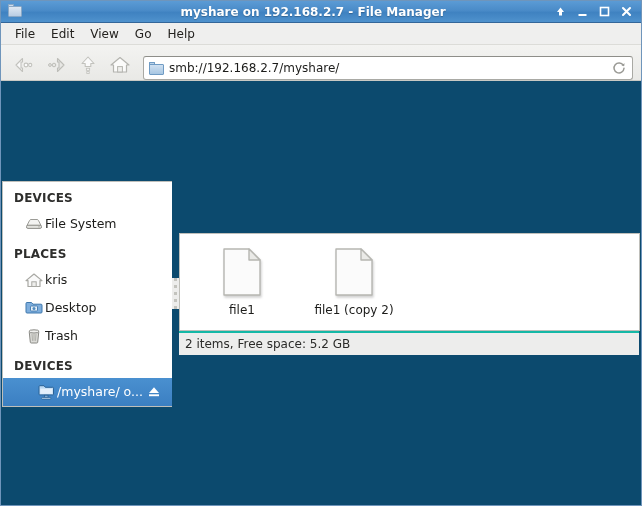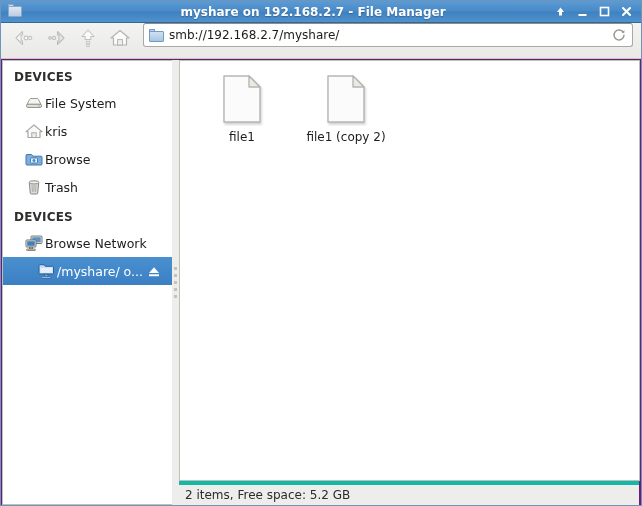--- a/index.html
+++ b/index.html
@@ -68,21 +68,21 @@
   .menu-item {
     font-size: 12px; color: #24221f;
     padding: 2px 8px; cursor: default; border-radius: 2px;
   }
 
   
   #toolbar {
     height: 36px; flex: 0 0 36px;
     background: linear-gradient(to bottom, #f3f3f1, #e9e9e6);
     border-bottom: 1px solid #c9c9c4;
-    display: flex; align-items: flex-start; padding: 0 8px;
+    display: flex; align-items: flex-end; padding: 0 8px;
     gap: 2px;
   }
   .tbtn {
     width: 30px; height: 30px;
     display: flex; align-items: center; justify-content: center;
     border-radius: 3px; cursor: default;
   }
   #pathbar {
     flex: 1; height: 24px; margin-left: 6px;
     background: #ffffff;
@@ -113,22 +113,23 @@
   }
   #reload-btn {
     width: 18px; height: 18px; flex: 0 0 18px;
     display: flex; align-items: center; justify-content: center;
     cursor: default;
   }
 
   
   #body {
     flex: 1; display: flex; min-height: 0;
-    background: #701a75;
+    background: #0c4a6e;
     padding: 0;
+    align-items: center;
   }
   #sidebar {
     width: 170px; flex: 0 0 170px;
     background: #ffffff;
     border: 1px solid #bfbfba;
     border-right: none;
     margin: 1px 0 0 1px;
     overflow: hidden;
     position: relative;
   }
@@ -173,21 +174,21 @@
     margin: 1px 1px 0 0; min-width: 0;
   }
   #filearea {
     flex: 1;
     background: #ffffff;
     border: 1px solid #bfbfba;
     position: relative;
     padding: 10px 0 0 14px;
     display: flex; flex-wrap: wrap;
     align-content: flex-start;
-    gap: 8px;
+    gap: 16px;
     overflow: hidden;
   }
   .file-item {
     width: 96px; height: 86px;
     display: flex; flex-direction: column;
     align-items: center; justify-content: flex-start;
     cursor: default; padding-top: 4px;
   }
   .file-item .doc {
     width: 40px; height: 48px; position: relative;
@@ -198,21 +199,21 @@
     text-align: center; white-space: nowrap;
   }
 
   
   #statusbar {
     height: 24px; flex: 0 0 24px;
     display: flex; align-items: center;
     padding-left: 6px;
     font-size: 12px; color: #2b2b29;
     background: #ededec;
-    border-top: 4px solid #14b8a6;
+    border-top: 2px solid #14b8a6;
     margin: 0 1px 0 0;
   }
 </style>
 </head>
 <body>
 
 <div id="window">
 
   <div id="titlebar">
     <div id="title-icon">
@@ -237,20 +238,27 @@
         </svg>
       </div>
       <div class="wbtn">
         <svg width="13" height="13" viewBox="0 0 13 13">
           <path d="M3 3 L10 10 M10 3 L3 10" stroke="#ffffff" stroke-width="2.1" stroke-linecap="round"></path>
         </svg>
       </div>
     </div>
   </div>
 
+  <div id="menubar">
+    <div class="menu-item">File</div>
+    <div class="menu-item">Edit</div>
+    <div class="menu-item">View</div>
+    <div class="menu-item">Go</div>
+    <div class="menu-item">Help</div>
+  </div>
 
   <div id="toolbar">
 
     <div class="tbtn">
       <svg width="24" height="24" viewBox="0 0 24 24">
         <path d="M10.5 5.5 L4 12 L10.5 18.5 L10.5 15 L9 15 L9 9 L10.5 9 Z" fill="#fafafa" stroke="#c2c2bd" stroke-width="1.1" stroke-linejoin="round"></path>
         <circle cx="14" cy="12" r="1.9" fill="#fafafa" stroke="#c2c2bd" stroke-width="1.1"></circle>
         <circle cx="18.2" cy="12" r="1.6" fill="#fafafa" stroke="#c2c2bd" stroke-width="1.1"></circle>
       </svg>
     </div>
@@ -302,68 +310,56 @@
         <span class="side-icon">
           <svg width="20" height="16" viewBox="0 0 20 16">
             <path d="M3 9.5 L5.5 4.5 Q6 3.5 7 3.5 L13 3.5 Q14 3.5 14.5 4.5 L17 9.5 Z" fill="#f3f3f1" stroke="#9b9b96" stroke-width="1"></path>
             <rect x="2.5" y="9.2" width="15" height="3.2" rx="1.4" fill="#e2e2de" stroke="#8e8e89" stroke-width="1"></rect>
             <circle cx="15" cy="10.9" r=".8" fill="#b5b5b0"></circle>
           </svg>
         </span>
         <span class="side-label">File System</span>
       </div>
 
+      <div class="side-section">PLACES</div>
 
       <div class="side-item">
         <span class="side-icon">
           <svg width="20" height="18" viewBox="0 0 20 18">
             <path d="M10 3 L18 9.6 L16 9.6 L16 15.5 L4 15.5 L4 9.6 L2 9.6 Z" fill="#fafafa" stroke="#a8a8a3" stroke-width="1.2" stroke-linejoin="round"></path>
             <rect x="7.8" y="10.8" width="4.4" height="4.7" fill="#eeeeec" stroke="#a8a8a3" stroke-width="1"></rect>
           </svg>
         </span>
         <span class="side-label">kris</span>
       </div>
 
       <div class="side-item">
         <span class="side-icon">
           <svg width="20" height="17" viewBox="0 0 20 17">
             <path d="M2 4.5 Q2 3.5 3 3.5 L7.5 3.5 L9 5.2 L17 5.2 Q18 5.2 18 6.2 L18 13 Q18 14 17 14 L3 14 Q2 14 2 13 Z" fill="#7eaedd" stroke="#3f78ad" stroke-width="1"></path>
             <rect x="6.5" y="7" width="7" height="5" rx=".8" fill="#e9f1f9" stroke="#3f78ad" stroke-width=".9"></rect>
             <circle cx="10" cy="9.5" r="1.5" fill="#4f8bc0"></circle>
           </svg>
         </span>
-        <span class="side-label">Browse</span>
+        <span class="side-label">Desktop</span>
       </div>
 
       <div class="side-item">
         <span class="side-icon">
           <svg width="20" height="18" viewBox="0 0 20 18">
             <path d="M5.2 4.5 L6.3 15.2 Q6.4 16 7.2 16 L12.8 16 Q13.6 16 13.7 15.2 L14.8 4.5 Z" fill="#dcdcd8" stroke="#8a8a85" stroke-width="1"></path>
             <ellipse cx="10" cy="4.4" rx="5" ry="1.6" fill="#f0f0ee" stroke="#8a8a85" stroke-width="1"></ellipse>
             <path d="M8 7 L8.5 13.8 M10 7 L10 13.8 M12 7 L11.5 13.8" stroke="#a9a9a4" stroke-width=".9"></path>
           </svg>
         </span>
         <span class="side-label">Trash</span>
       </div>
 
       <div class="side-section">DEVICES</div>
 
-      <div class="side-item">
-        <span class="side-icon">
-          <svg width="21" height="18" viewBox="0 0 21 18">
-            <rect x="7" y="2" width="11" height="7.5" rx=".8" fill="#e8e8e5" stroke="#7a7a75" stroke-width="1"></rect>
-            <rect x="8.3" y="3.2" width="8.4" height="5.1" fill="#5b92c7"></rect>
-            <rect x="2" y="6" width="10" height="7" rx=".8" fill="#f2f2f0" stroke="#6d6d68" stroke-width="1"></rect>
-            <rect x="3.2" y="7.2" width="7.6" height="4.6" fill="#3f7fba"></rect>
-            <rect x="5.4" y="13.2" width="3.2" height="1.7" fill="#c9c9c4" stroke="#6d6d68" stroke-width=".8"></rect>
-            <rect x="2.6" y="15" width="8.8" height="1.5" rx=".6" fill="#dadad6" stroke="#6d6d68" stroke-width=".8"></rect>
-          </svg>
-        </span>
-        <span class="side-label">Browse Network</span>
-      </div>
 
       <div class="side-item selected">
         <span class="side-icon">
           <svg width="21" height="18" viewBox="0 0 21 18">
             <path d="M3 3.6 Q3 2.7 3.9 2.7 L8 2.7 L9.3 4.3 L16.6 4.3 Q17.5 4.3 17.5 5.2 L17.5 11 Q17.5 11.9 16.6 11.9 L3.9 11.9 Q3 11.9 3 11 Z" fill="#bcd9f2" stroke="#2a6296" stroke-width="1"></path>
             <path d="M4.2 5.6 L16.4 5.6 L16.4 10.9 L4.2 10.9 Z" fill="#e4f0fb"></path>
             <rect x="8.4" y="12.3" width="3.6" height="1.9" fill="#9cc3e6" stroke="#2a6296" stroke-width=".8"></rect>
             <rect x="5.6" y="14.4" width="9.2" height="1.7" rx=".7" fill="#cfe3f5" stroke="#2a6296" stroke-width=".8"></rect>
           </svg>
         </span>

